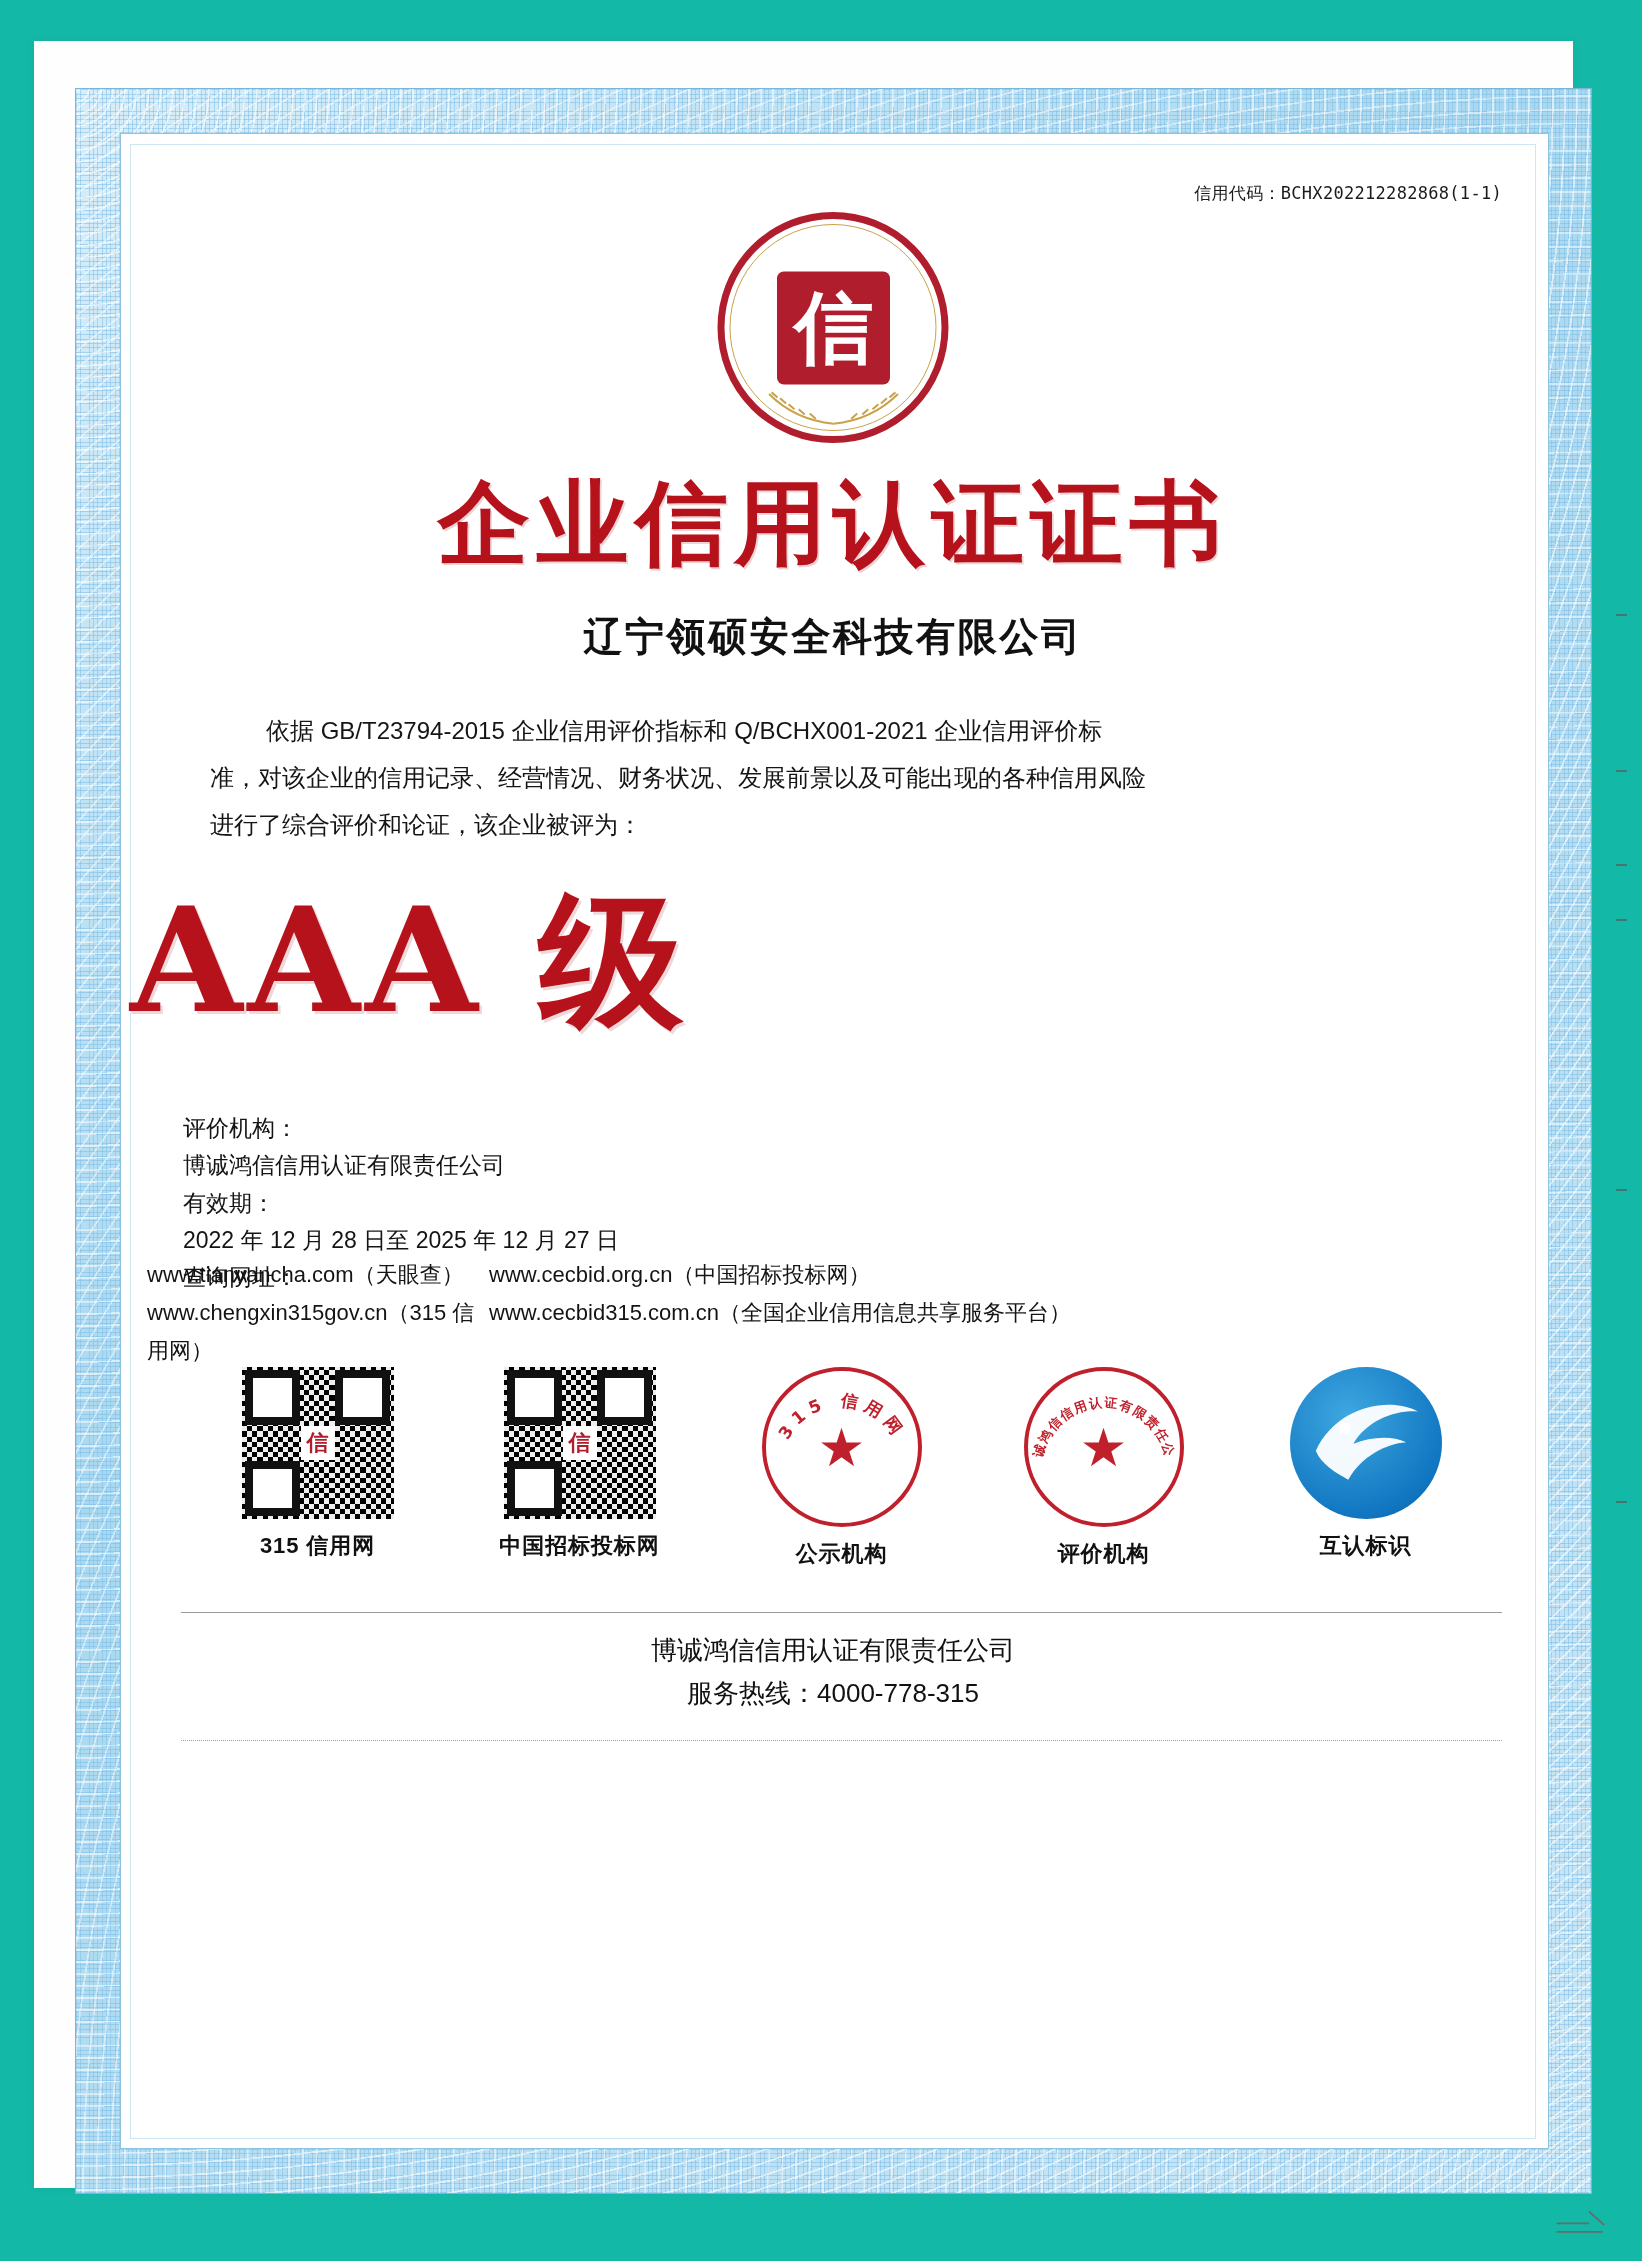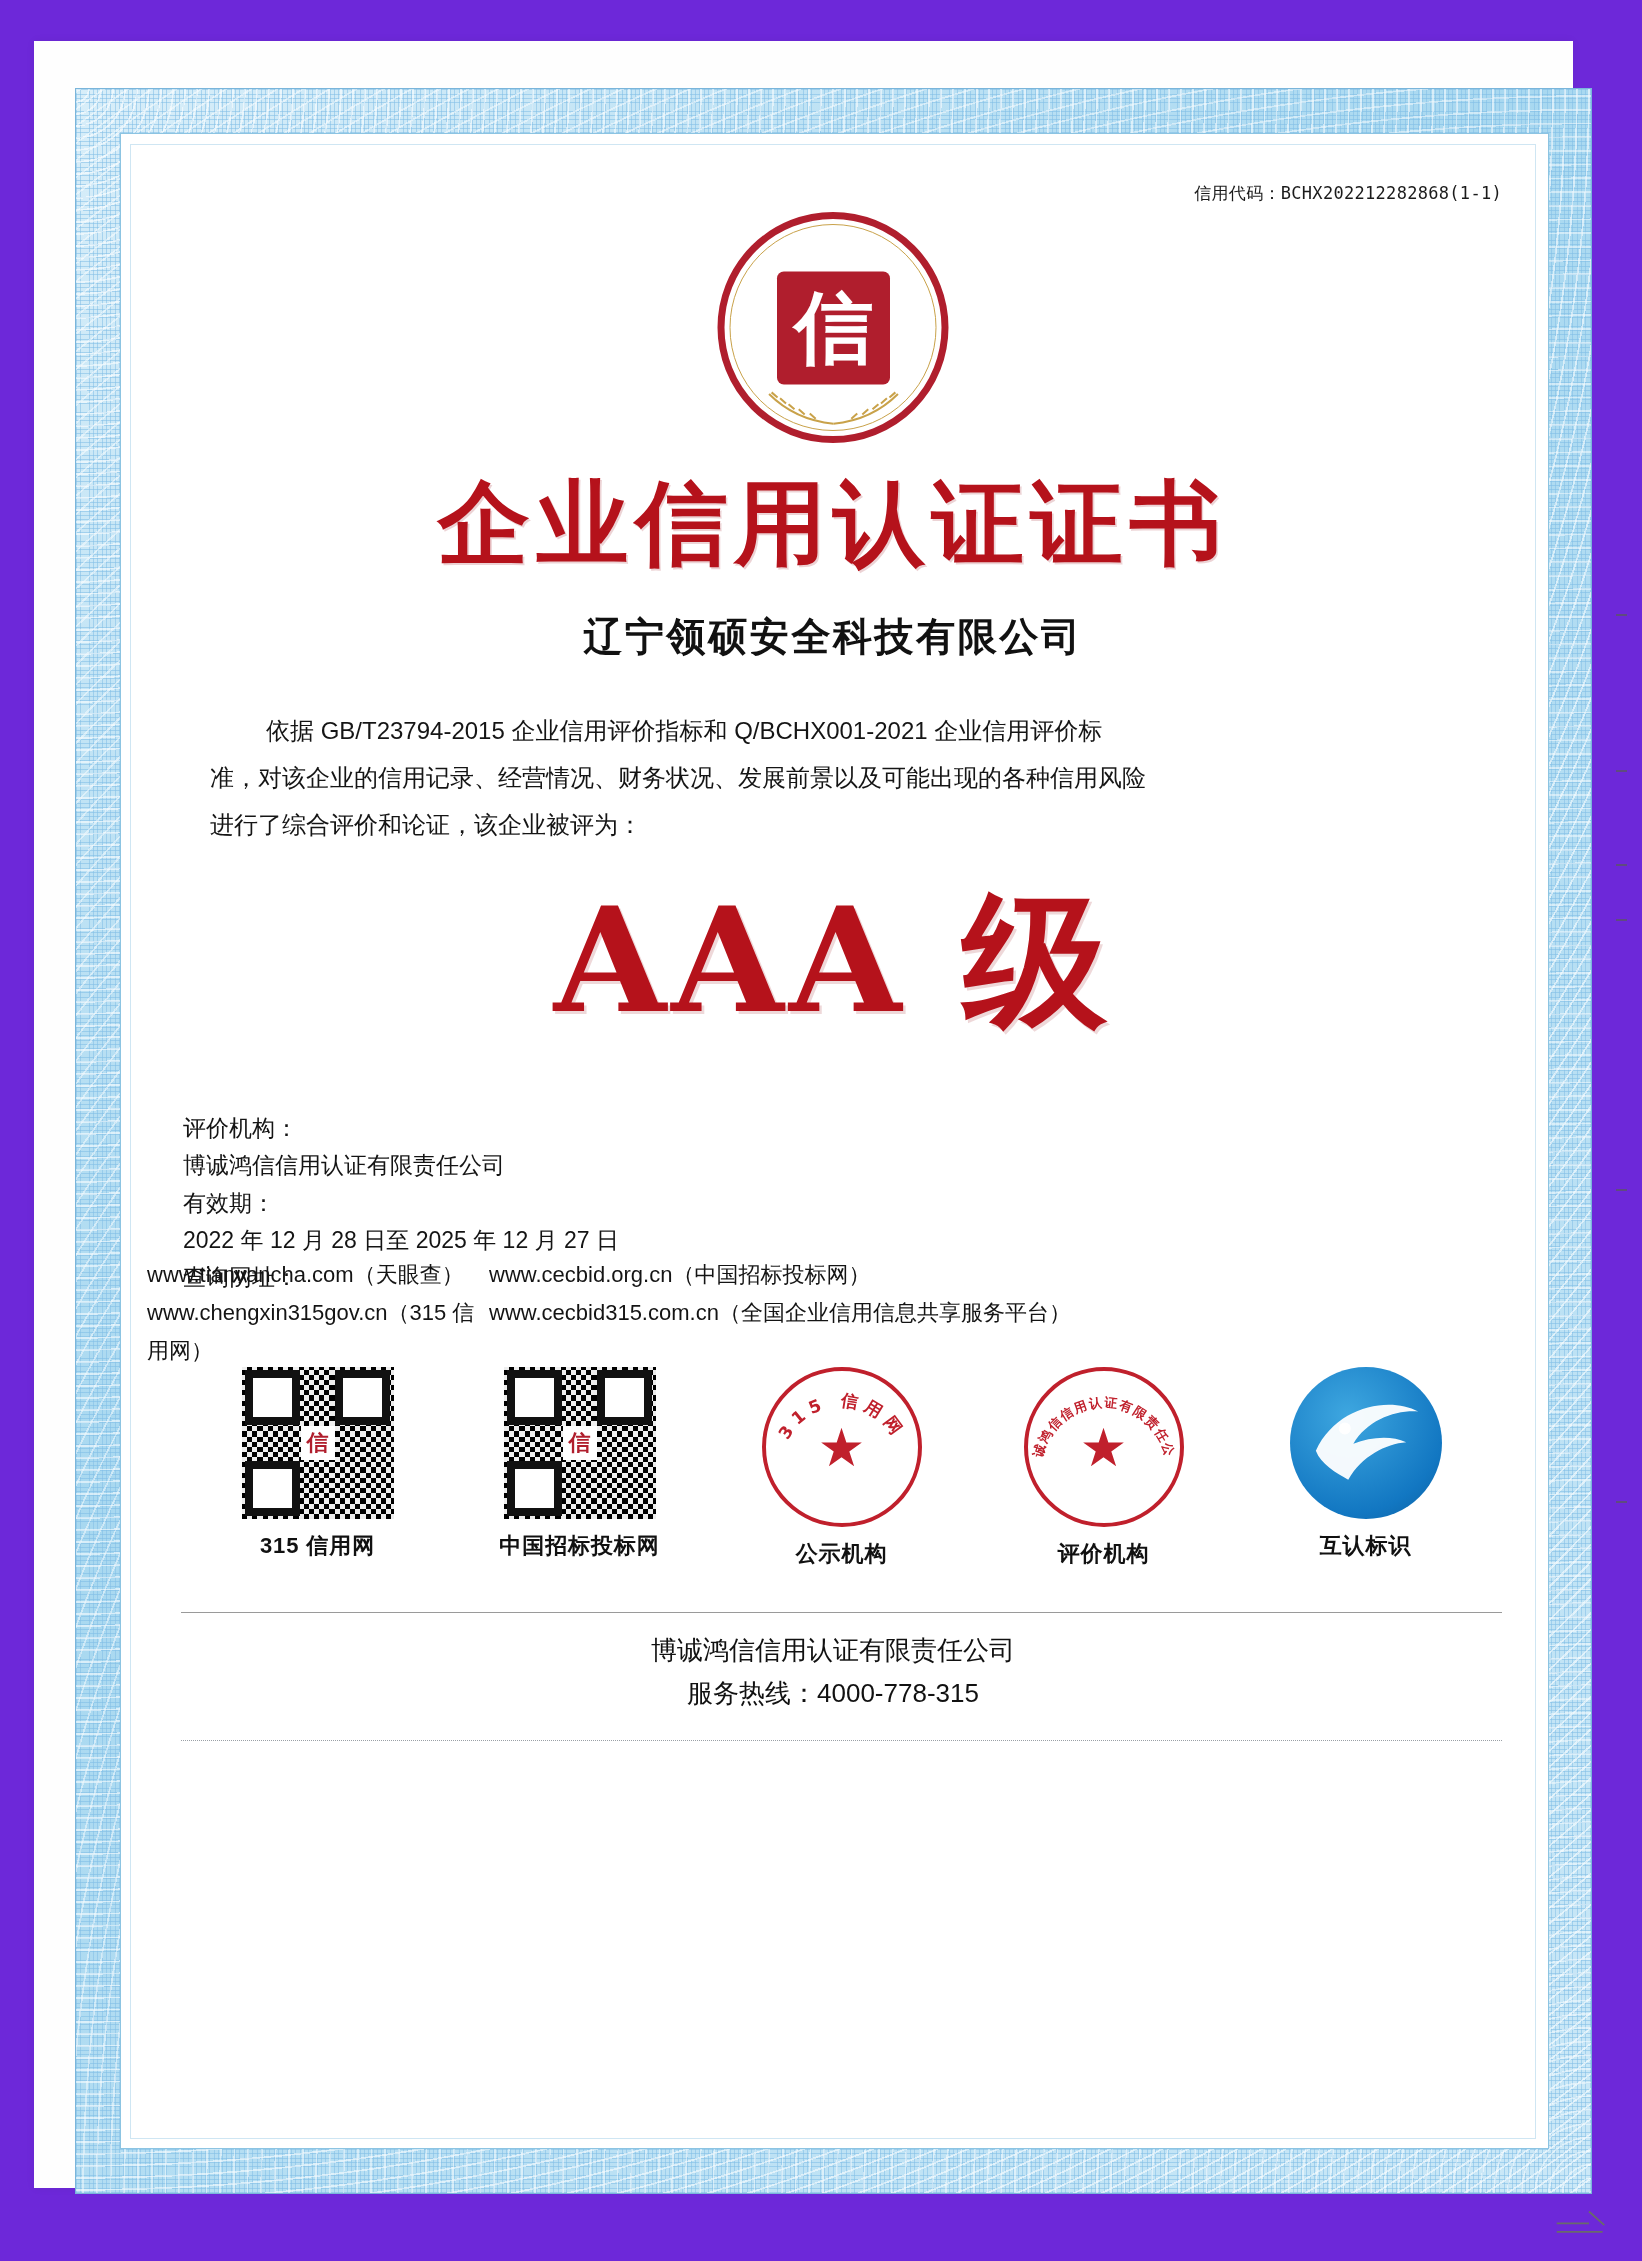--- a/index.html
+++ b/index.html
@@ -13,21 +13,21 @@
     font-family: "Liberation Sans", sans-serif;
     position: relative;
     overflow: hidden;
   }
 
   
   .scan {
     position: absolute;
     left: 0; top: 0;
     width: 1642px; height: 2261px;
-    background: #6d28d9;
+    background: #14b8a6;
   }
   .paper {
     position: absolute;
     left: 34px; top: 41px;
     width: 1539px; height: 2147px;
     background: #fefefe;
     box-shadow: 0 0 8.6px rgba(0,0,0,0.06);
   }
 
   
@@ -162,21 +162,20 @@
     text-align: justify;
     text-indent: 0;
   }
   .statement p { margin: 0; }
   .statement .indent { text-indent: 56px; }
 
   .grade {
     position: absolute;
     left: 0; right: 0;
     top: 744px;
-    text-align: center;
     color: #b5121b;
   }
   .grade .txt {
     font-family: "DejaVu Serif", serif;
     font-size: 145px;
     font-weight: bold;
     letter-spacing: 5.1px;
     line-height: 1;
     text-shadow: 2.6px 2.6px 0 rgba(150,10,20,0.16);
   }

